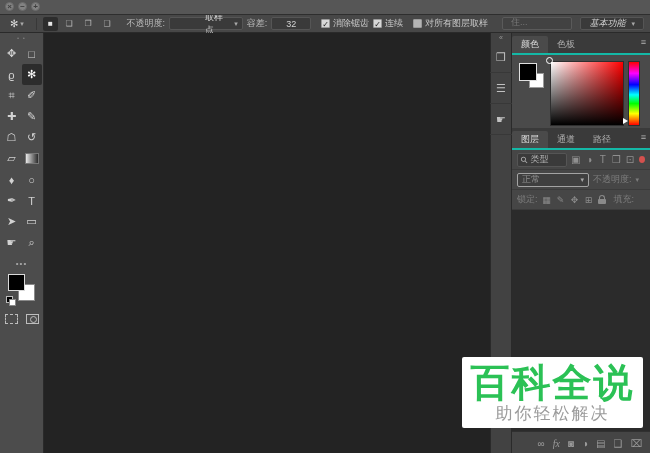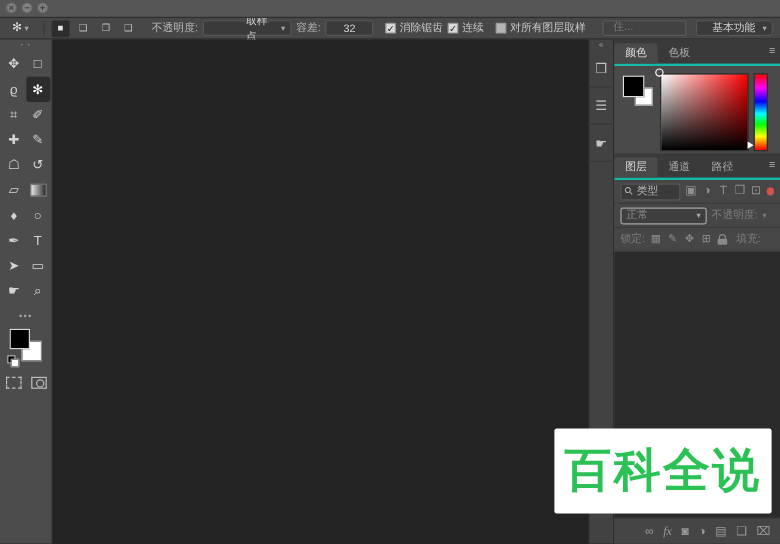--- a/index.html
+++ b/index.html
@@ -30,21 +30,21 @@
             align-items:center;padding:0 4px;gap:6px;color:#d2d2d2;box-sizing:border-box;}
   .well-sample{width:74px;justify-content:space-between;padding-left:35px;}
   .well-tol{width:40px;justify-content:center;}
   .chk{display:flex;align-items:center;gap:3px;white-space:nowrap;}
   .chk-box{width:9px;height:9px;background:#d8d8d8;border:1px solid #9a9a9a;border-radius:1px;
            color:#222;font-size:8px;line-height:9px;text-align:center;box-sizing:border-box;}
   .chk-box.empty{background:#b5b5b5;color:transparent;}
   .btn-disabled{border:1px solid #5a5a5a;border-radius:2px;height:13px;display:flex;align-items:flex-end;
                 padding:0 8px;color:#787878;background:#424242;box-sizing:border-box;}
   .spacer{flex:1;}
-  .well-workspace{width:64px;justify-content:flex-end;margin-right:2px;}
+  .well-workspace{width:64px;justify-content:center;margin-right:2px;font-style:italic;}
 
   
   .main{display:flex;height:421px;}
   .toolbar{width:44px;background:#4c4c4c;border-right:1px solid #2a2a2a;box-sizing:border-box;
            display:flex;flex-direction:column;align-items:center;padding-top:2px;}
   .grip{color:#7e7e7e;font-size:6px;line-height:6px;letter-spacing:1px;}
   .tool-grid{display:grid;grid-template-columns:20px 20px;grid-auto-rows:21px;margin-top:2px;}
   .tool{display:flex;align-items:center;justify-content:center;color:#d2d2d2;font-size:11px;
         border-radius:2px;}
   .tool.selected{background:#2c2c2c;color:#ffffff;}
@@ -300,15 +300,16 @@
           <span class="ft-icon">▤</span>
           <span class="ft-icon">❑</span>
           <span class="ft-icon">⌧</span>
         </div>
       </div>
     </div>
   </div>
 
   <div class="watermark">
     <div class="wm-title">百科全说</div>
+    <div class="wm-sub">助你轻松解决</div>
   </div>
 
 </div>
 
 </body></html>

